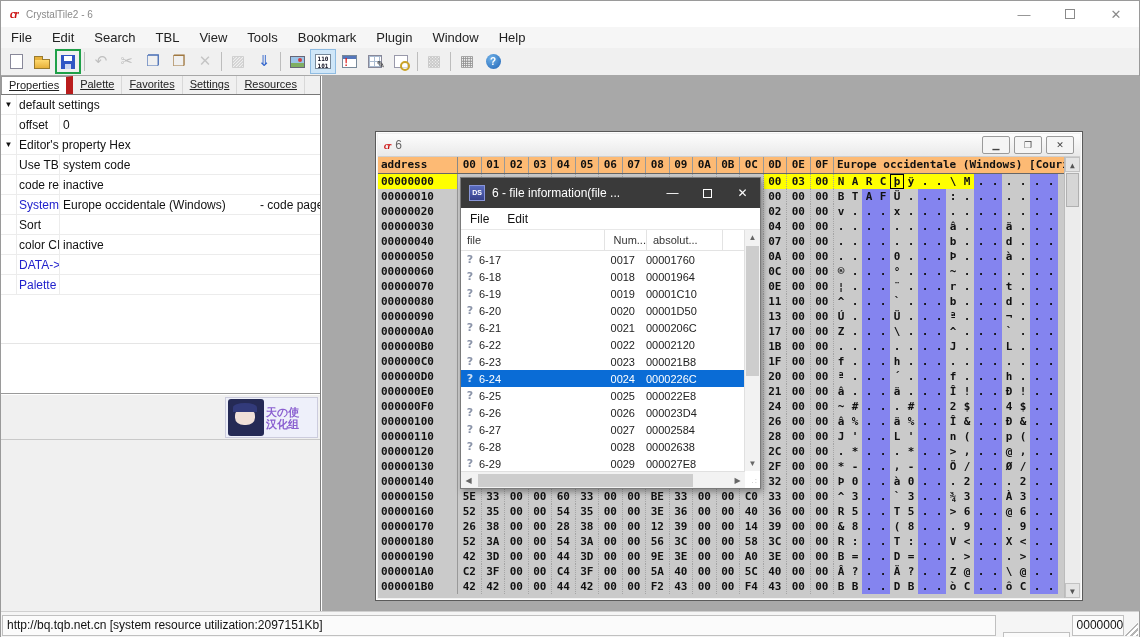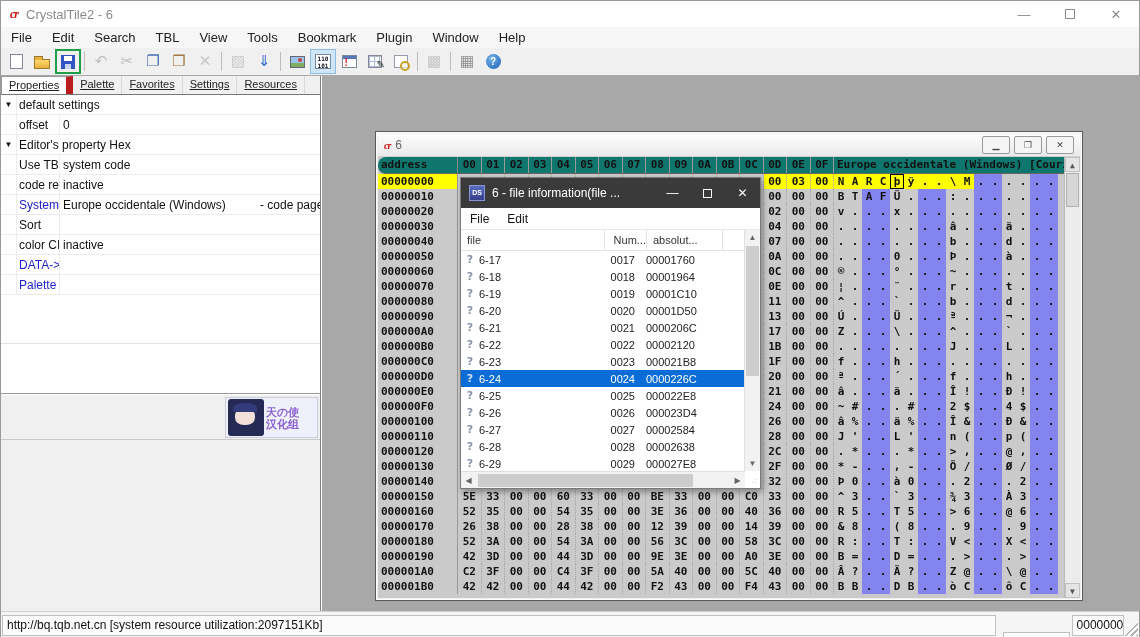--- a/index.html
+++ b/index.html
@@ -4,21 +4,21 @@
 <style>
   * { margin:0; padding:0; box-sizing:border-box; }
   html,body { width:1140px; height:637px; overflow:hidden; background:#fff;
     font-family:"Liberation Sans", sans-serif; }
   #app { position:relative; width:1140px; height:637px; border:1px solid #9a9a9a; background:#fff; }
 
   
   #titlebar { position:absolute; left:0; top:0; width:100%; height:26px; background:#fff;
     display:flex; align-items:center; }
   .app-icon { font:italic bold 12px "Liberation Serif",serif; color:#cc1111; margin:0 8px 0 9px; letter-spacing:-1px; }
-  #main-title { font-size:13px; color:#8a8a8a; }
+  #main-title { font-size:10px; color:#8a8a8a; }
   #main-controls { margin-left:auto; display:flex; height:100%; }
   .wc-btn { width:46px; height:26px; display:flex; align-items:center; justify-content:center;
     color:#8a8a8a; font-size:13px; }
   .wc-btn .sq { width:10px; height:10px; border:1px solid #8a8a8a; display:block; }
 
   
   #menubar { position:absolute; left:0; top:26px; width:100%; height:21px; background:#f6f6f6;
     display:flex; align-items:center; }
   .menu-item { padding:0 10px; font-size:13px; color:#222; height:100%; display:flex; align-items:center; }
 
@@ -97,21 +97,21 @@
     border:1px solid #5a5a5a; box-shadow:inset 0 0 0 1px #fdfdfd; padding:2px; z-index:1; }
   #hw-title { height:23px; background:linear-gradient(#fdfdfd,#e9e9e9); display:flex; align-items:center;
     border-bottom:1px solid #cfcfcf; }
   #hw-title .app-icon { font-size:10px; margin:0 5px 0 6px; }
   #hw-name { font-size:12px; color:#666; }
   #hw-ctrls { margin-left:auto; display:flex; gap:4px; padding-right:6px; }
   .hwc { width:28px; height:18px; background:#f5f5f5; border:1px solid #9a9a9a; border-radius:2px;
     font:bold 9px/16px "DejaVu Sans",sans-serif; text-align:center; color:#444; }
   #hw-content { position:relative; height:441px; background:#cacaca; overflow:hidden;
     font:bold 11px "DejaVu Sans Mono",monospace; color:#111; }
-  #hw-head { display:flex; height:17px; border-bottom:1px solid #666; background:#0f766e;border-radius:8px; }
+  #hw-head { display:flex; height:17px; border-bottom:1px solid #666; background:#fdba74; }
   .h-addr { width:80px; border-right:1px solid #888; line-height:16px; padding-left:3px; }
   .h-byte { width:23.5px; border-right:1px solid #999; text-align:center; line-height:16px; }
   .h-text { flex:1; line-height:16px; padding-left:3px; white-space:nowrap; overflow:hidden; }
   .hrow { display:flex; height:15px; }
   .c-addr { width:80px; border-right:1px solid #999; line-height:15px; padding-left:3px; }
   .c-byte { width:23.5px; border-right:1px dotted #a5a5a5; text-align:center; line-height:15px; }
   .c-text { width:14px; text-align:center; line-height:15px; }
   .ylw { background:#ffff00; }
   .ppl { background:#8484ef; }
   .cur { outline:1px solid #000; outline-offset:-1px; }

